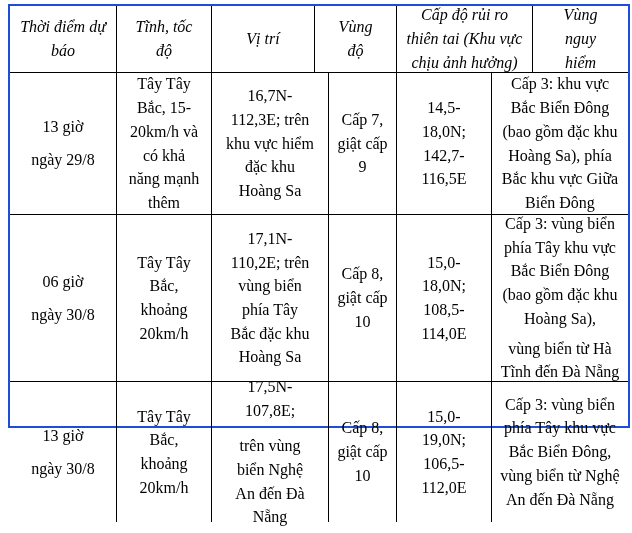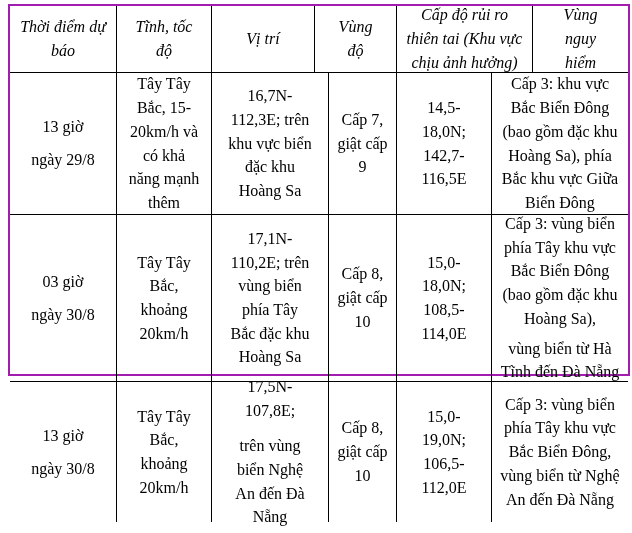--- a/index.html
+++ b/index.html
@@ -1,19 +1,19 @@
 <!DOCTYPE html>
 <html><head>
 <meta charset="utf-8">
 <style>
   html,body{margin:0;padding:0;background:#ffffff;}
   body{width:632px;height:533px;overflow:hidden;
        font-family:"Liberation Serif","DejaVu Serif",serif;color:#000;}
-  .tbl{position:absolute;left:8px;top:4px;width:622px;height:372px;
-       border:2px solid #a21caf;box-sizing:border-box;background:#fff;}
+  .tbl{position:absolute;left:8px;top:4px;width:622px;height:424px;
+       border:2px solid #1d4ed8;box-sizing:border-box;background:#fff;}
   .row{display:flex;box-sizing:border-box;}
   .cell{box-sizing:border-box;border-right:1px solid #000;border-bottom:1px solid #000;
         display:flex;flex-direction:column;align-items:center;justify-content:center;
         text-align:center;overflow:visible;}
   .cell:last-child{border-right:none;}
   .row:last-child .cell{border-bottom:none;}
   .p{white-space:pre;font-size:16px;line-height:23.7px;}
   .gap-sm{margin-top:9px;}
   .gap-md{margin-top:6px;}
   .gap-lg{margin-top:12px;}
@@ -69,21 +69,21 @@
       <div class="p">Tây Tây
 Bắc, 15-
 20km/h và
 có khả
 năng mạnh
 thêm</div>
     </div>
     <div class="cell c3">
       <div class="p">16,7N-
 112,3E; trên
-khu vực biển
+khu vực hiểm
 đặc khu
 Hoàng Sa</div>
     </div>
     <div class="cell c4">
       <div class="p">Cấp 7,
 giật cấp
 9</div>
     </div>
     <div class="cell c5">
       <div class="p">14,5-
@@ -96,21 +96,21 @@
 Bắc Biển Đông
 (bao gồm đặc khu
 Hoàng Sa), phía
 Bắc khu vực Giữa
 Biển Đông</div>
     </div>
   </div>
 
   <div class="row body r2">
     <div class="cell c1">
-      <div class="p">03 giờ</div>
+      <div class="p">06 giờ</div>
       <div class="p gap-sm">ngày 30/8</div>
     </div>
     <div class="cell c2">
       <div class="p">Tây Tây
 Bắc,
 khoảng
 20km/h</div>
     </div>
     <div class="cell c3">
       <div class="p">17,1N-

